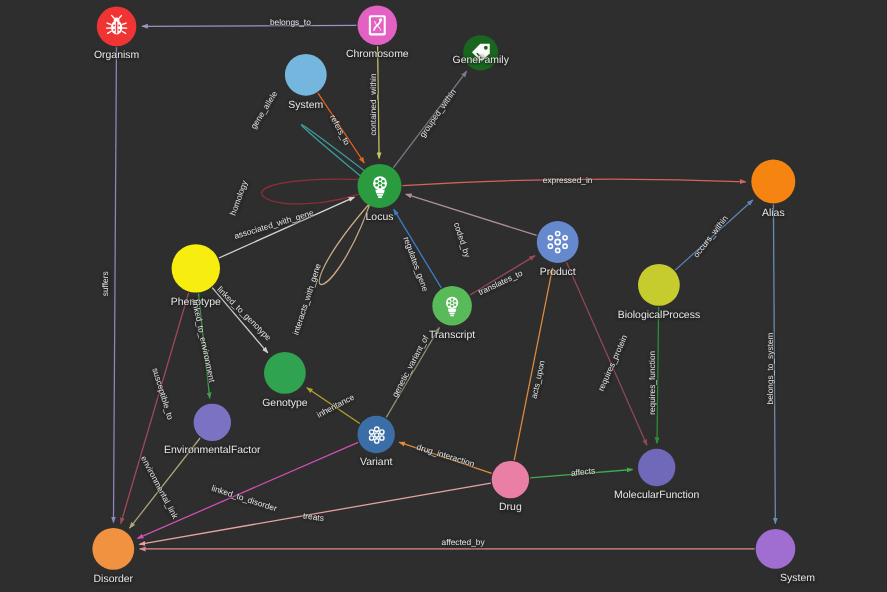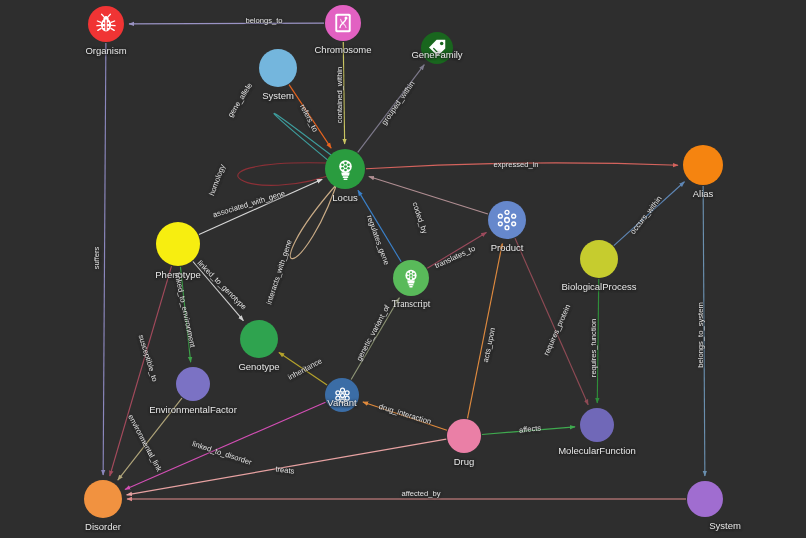--- a/index.html
+++ b/index.html
@@ -260,21 +260,21 @@
             <circle cx="12.00" cy="12.50" r="1.15" fill="#59ba5a"></circle>
             <circle cx="9.32" cy="10.95" r="1.15" fill="#59ba5a"></circle>
             <circle cx="9.32" cy="7.85" r="1.15" fill="#59ba5a"></circle>
         <path d="M8.2 14.6 h7.6 l-0.7 3.0 h-6.2 z" fill="#ffffff"></path>
         <rect x="9.5" y="18" width="5" height="1.5" rx="0.6" fill="#ffffff"></rect>
         <rect x="10.3" y="20" width="3.4" height="1.4" rx="0.6" fill="#ffffff"></rect>
       </g>
         </svg>
       </span>
     </div>
-    <div class="node-label" style="left: 411px; top: 299px; font-family: Liberation Serif, serif;">Transcript</div>
+    <div class="node-label" style="left: 411px; top: 299px;">Transcript</div>
     <div class="node-circle" style="left: 599px; top: 259px; width: 38px; height: 38px; background: rgb(198, 204, 46);"></div>
     <div class="node-label" style="left: 599px; top: 281px;">BiologicalProcess</div>
     <div class="node-circle" style="left: 259px; top: 339px; width: 38px; height: 38px; background: rgb(47, 163, 79);"></div>
     <div class="node-label" style="left: 259px; top: 361px;">Genotype</div>
     <div class="node-circle" style="left: 193px; top: 384px; width: 34px; height: 34px; background: rgb(123, 114, 196);"></div>
     <div class="node-label" style="left: 193px; top: 404px;">EnvironmentalFactor</div>
     <div class="node-circle" style="left: 342px; top: 395px; width: 34px; height: 34px; background: rgb(59, 109, 166);">
       <span style="display: block;">
         <svg width="23" height="23" viewBox="0 0 24 24" fill="none">
           <g>
@@ -289,21 +289,21 @@
             <circle cx="12.00" cy="17.60" r="2.7" fill="#ffffff"></circle>
             <circle cx="12.00" cy="17.60" r="1.4" fill="#3b6da6"></circle>
             <circle cx="7.15" cy="14.80" r="2.7" fill="#ffffff"></circle>
             <circle cx="7.15" cy="14.80" r="1.4" fill="#3b6da6"></circle>
             <circle cx="7.15" cy="9.20" r="2.7" fill="#ffffff"></circle>
             <circle cx="7.15" cy="9.20" r="1.4" fill="#3b6da6"></circle>
           </g>
         </svg>
       </span>
     </div>
-    <div class="node-label" style="left: 342px; top: 397px;">Variant</div>
+    <div class="node-label" style="left: 342px; top: 415px;">Variant</div>
     <div class="node-circle" style="left: 597px; top: 425px; width: 34px; height: 34px; background: rgb(112, 104, 184);"></div>
     <div class="node-label" style="left: 597px; top: 445px;">MolecularFunction</div>
     <div class="node-circle" style="left: 464px; top: 436px; width: 34px; height: 34px; background: rgb(234, 127, 166);"></div>
     <div class="node-label" style="left: 464px; top: 456px;">Drug</div>
     <div class="node-circle" style="left: 103px; top: 499px; width: 38px; height: 38px; background: rgb(241, 146, 64);"></div>
     <div class="node-label" style="left: 103px; top: 521px;">Disorder</div>
     <div class="node-circle" style="left: 705px; top: 499px; width: 36px; height: 36px; background: rgb(160, 109, 208);"></div>
     <div class="node-label" style="left: 725px; top: 520px;">System</div>
   </div>
 <div id="edge-label-layer">

